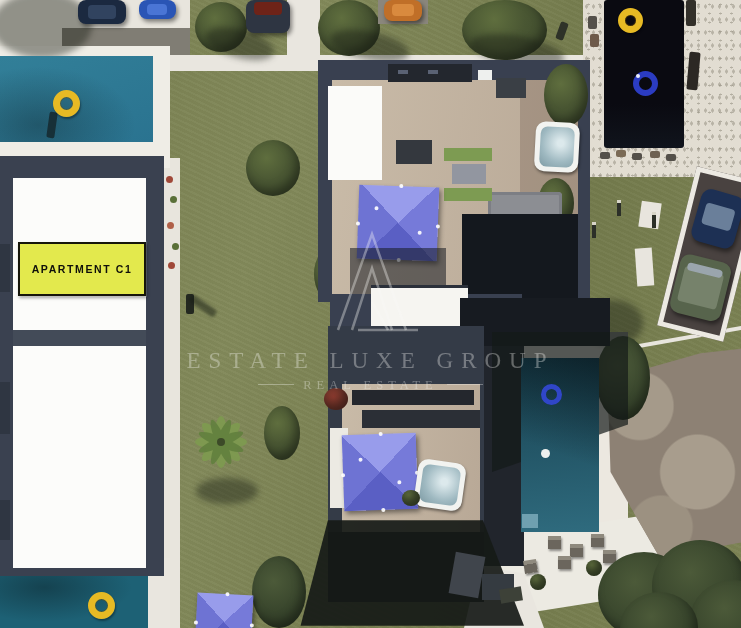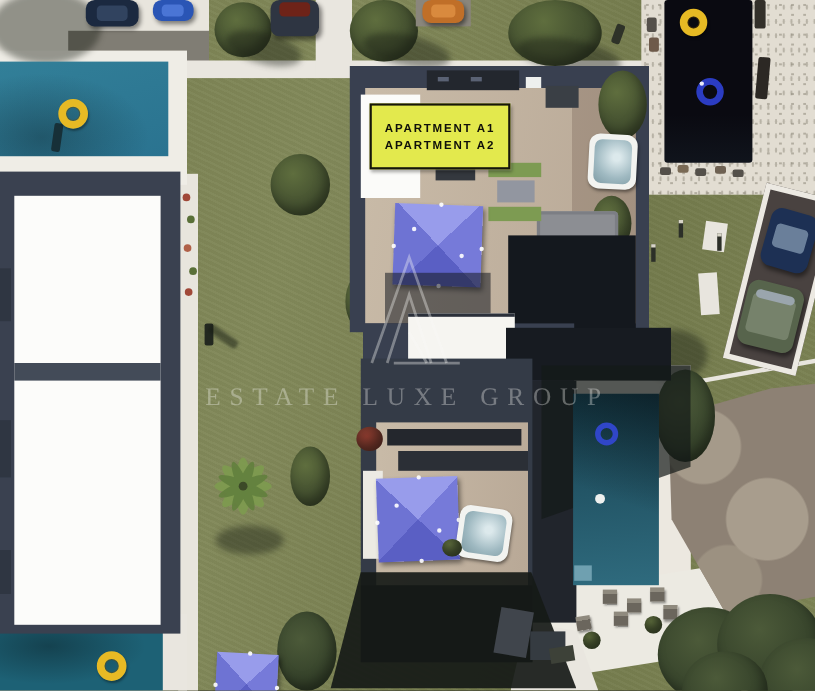--- a/index.html
+++ b/index.html
@@ -165,20 +165,23 @@
     <div class="glass" style="left:8px;top:4px;width:22px;height:12px;background:#d98a3e;"></div>
   </div>
 
   <div class="abs frame" style="left:0;top:156px;width:164px;height:420px;background:#3a4150;"></div>
   <div class="abs" style="left:0;top:244px;width:10px;height:48px;background:#2f3642;"></div>
   <div class="abs" style="left:0;top:382px;width:10px;height:52px;background:#2f3642;"></div>
   <div class="abs" style="left:0;top:500px;width:10px;height:40px;background:#2f3642;"></div>
   <div class="abs" style="left:13px;top:178px;width:133px;height:390px;background:#fcfcfa;"></div>
   <div class="abs" style="left:13px;top:330px;width:133px;height:16px;background:#434b58;"></div>
 
+  <div class="apt-label" style="left:18px;top:242px;width:124px;height:50px;">
+    <span>APARTMENT C1</span>
+  </div>
 
   <div class="abs frame" style="left:318px;top:60px;width:272px;height:242px;"></div>
   <div class="abs beige" style="left:332px;top:80px;width:246px;height:214px;"></div>
   <div class="abs" style="left:520px;top:80px;width:58px;height:214px;background:rgba(110,90,75,.30);"></div>
   <div class="abs" style="left:328px;top:86px;width:54px;height:94px;background:#fbfbf9;"></div>
   <div class="abs" style="left:388px;top:64px;width:84px;height:18px;background:#23272e;"></div>
   <div class="abs" style="left:398px;top:70px;width:10px;height:4px;background:#5a6274;"></div>
   <div class="abs" style="left:428px;top:70px;width:10px;height:4px;background:#5a6274;"></div>
   <div class="abs" style="left:478px;top:70px;width:14px;height:10px;background:#eef0ee;"></div>
   <div class="abs" style="left:496px;top:78px;width:30px;height:20px;background:#3a3f45;"></div>
@@ -195,24 +198,20 @@
   <div class="canopy" style="left:358px;top:186px;width:80px;height:74px;transform:rotate(2deg);">
     <div class="cdot" style="left:50%;top:-2px;"></div>
       <div class="cdot" style="left:-2px;top:50%;"></div>
     <div class="cdot" style="right:-2px;top:50%;"></div>
       <div class="cdot" style="left:50%;bottom:-2px;"></div>
     <div class="cdot" style="left:20%;top:28%;"></div>
       <div class="cdot" style="right:20%;top:60%;"></div>
   </div>
   <div class="abs" style="left:350px;top:248px;width:96px;height:52px;background:rgba(22,26,32,.55);"></div>
   <div class="abs" style="left:462px;top:214px;width:116px;height:88px;background:#14181e;"></div>
-  <div class="apt-label" style="left:336px;top:94px;width:124px;height:56px;">
-    <span>APARTMENT A1</span>
-    <span>APARTMENT A2</span>
-  </div>
 
   <div class="abs frame" style="left:330px;top:294px;width:192px;height:54px;"></div>
   <div class="abs" style="left:371px;top:285px;width:97px;height:42px;background:#f6f5f1;border-top:3px solid #2b303a;box-sizing:border-box;"></div>
   <div class="abs" style="left:460px;top:298px;width:150px;height:48px;background:#171b21;"></div>
   <div class="abs" style="left:478px;top:346px;width:46px;height:220px;background:#21252c;"></div>
 
   <div class="abs" style="left:328px;top:326px;width:156px;height:276px;background:#343b47;"></div>
   <div class="abs beige" style="left:342px;top:384px;width:138px;height:150px;"></div>
   <div class="abs" style="left:352px;top:390px;width:122px;height:15px;background:#24272d;"></div>
   <div class="abs" style="left:362px;top:410px;width:118px;height:18px;background:#2b2f36;"></div>
@@ -266,14 +265,17 @@
     <g fill="none" stroke="rgba(250,250,248,.36)" stroke-width="2.5">
       <path d="M10 102 L44 6 L78 102"></path>
       <path d="M24 102 L44 40 L64 102"></path>
       <path d="M44 74 L60 102"></path>
       <path d="M30 102 L90 102"></path>
     </g>
   </svg>
   <div class="wm" style="top:348px;font-size:23px;letter-spacing:8px;">
     <span>ESTATE LUXE GROUP</span>
   </div>
+  <div class="wm" style="top:378px;font-size:12.5px;letter-spacing:5px;">
+    <span class="sideline"></span><span>REAL ESTATE</span><span class="sideline"></span>
+  </div>
 
 </div>
 
 </body></html>

